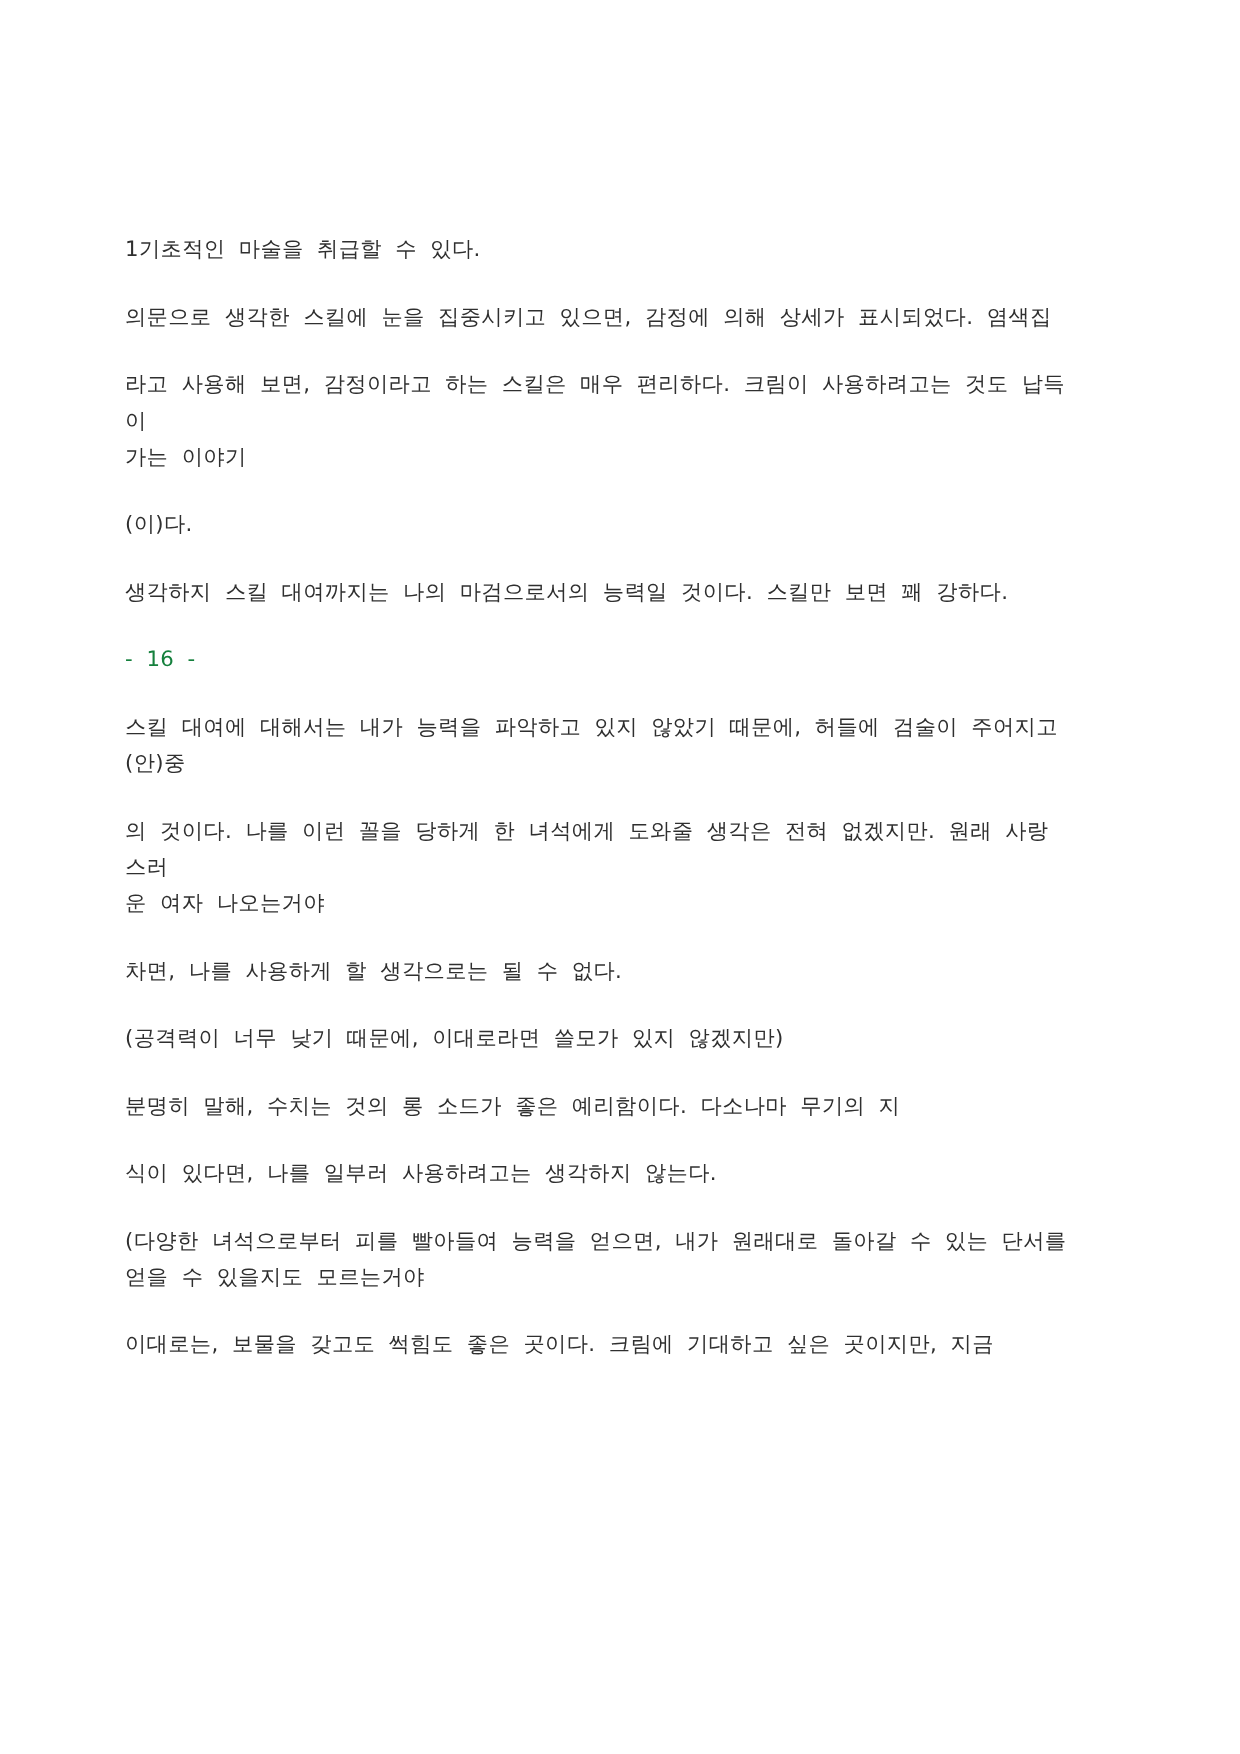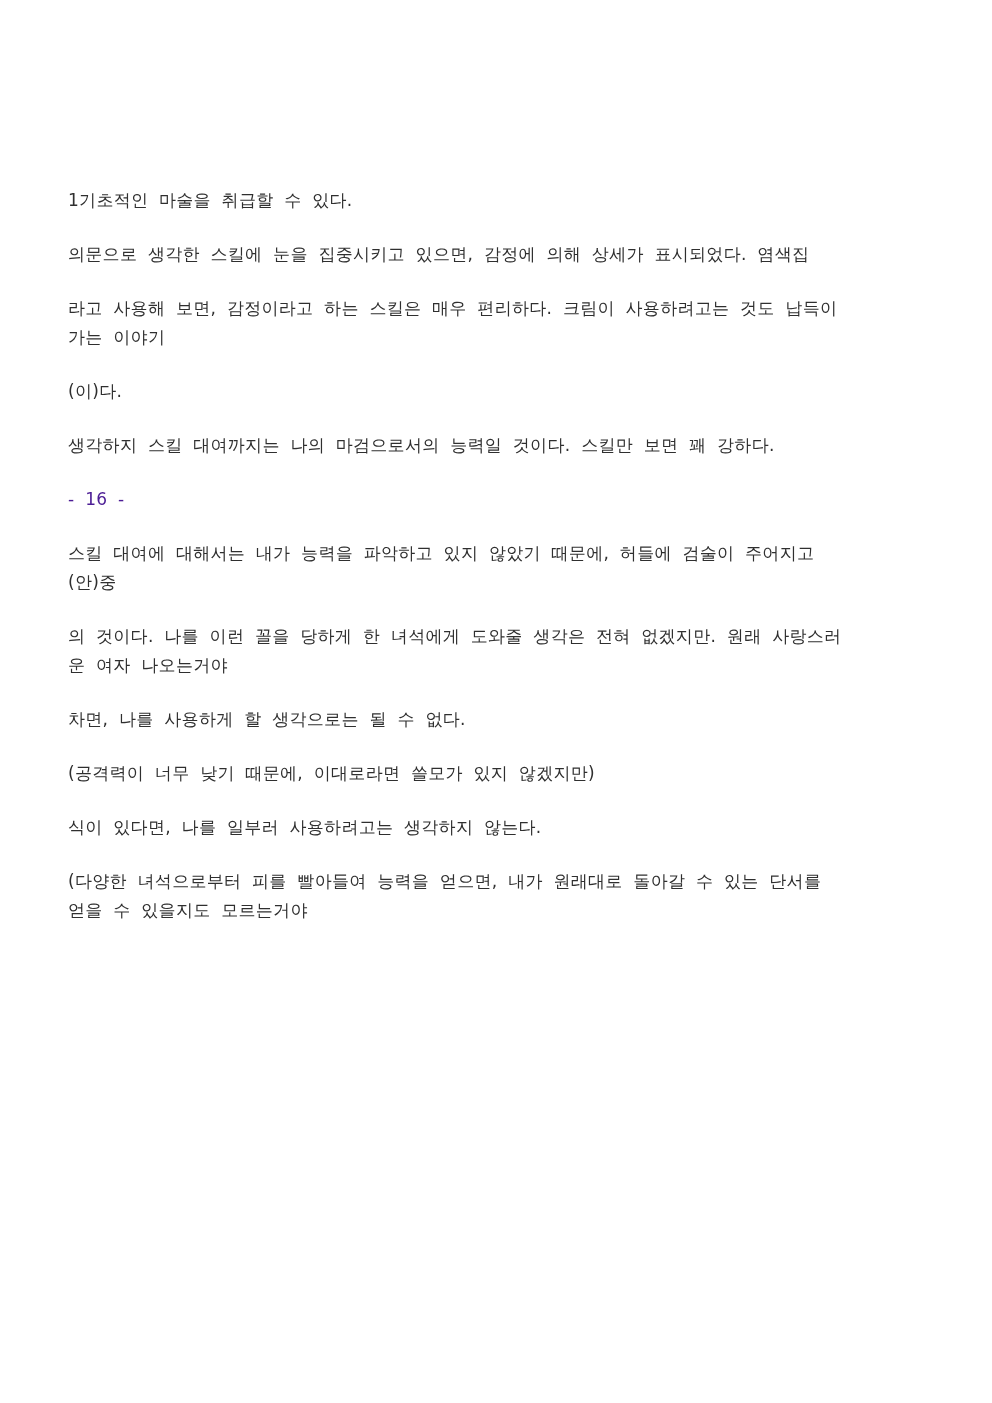--- a/index.html
+++ b/index.html
@@ -10,51 +10,53 @@
   body {
     width: 992px;
     height: 1403px;
     font-family: "DejaVu Sans", "Liberation Sans", sans-serif;
     overflow: hidden;
   }
   .page {
     box-sizing: border-box;
     width: 992px;
     height: 1403px;
-    padding: 186px 137px 0 68px;
+    padding: 186px 137px 0 100px;
     background: #ffffff;
   }
   .para {
     color: #2f2f2f;
     font-size: 17px;
     line-height: 29px;
     letter-spacing: 0.3px;
     word-spacing: 5px;
     white-space: pre-line;
     margin: 0 0 25px 0;
     text-align: left;
   }
   .page-number {
-    color: #4c1d95;
+    color: #15803d;
   }
 </style>
 </head>
 <body>
 
 <div class="page">
   <p class="para">1기초적인 마술을 취급할 수 있다.</p>
   <p class="para">의문으로 생각한 스킬에 눈을 집중시키고 있으면, 감정에 의해 상세가 표시되었다. 염색집</p>
   <p class="para">라고 사용해 보면, 감정이라고 하는 스킬은 매우 편리하다. 크림이 사용하려고는 것도 납득이
 가는 이야기</p>
   <p class="para">(이)다.</p>
   <p class="para">생각하지 스킬 대여까지는 나의 마검으로서의 능력일 것이다. 스킬만 보면 꽤 강하다.</p>
   <p class="para page-number">- 16 -</p>
   <p class="para">스킬 대여에 대해서는 내가 능력을 파악하고 있지 않았기 때문에, 허들에 검술이 주어지고
 (안)중</p>
   <p class="para">의 것이다. 나를 이런 꼴을 당하게 한 녀석에게 도와줄 생각은 전혀 없겠지만. 원래 사랑스러
 운 여자 나오는거야</p>
   <p class="para">차면, 나를 사용하게 할 생각으로는 될 수 없다.</p>
   <p class="para">(공격력이 너무 낮기 때문에, 이대로라면 쓸모가 있지 않겠지만)</p>
+  <p class="para">분명히 말해, 수치는 것의 롱 소드가 좋은 예리함이다. 다소나마 무기의 지</p>
   <p class="para">식이 있다면, 나를 일부러 사용하려고는 생각하지 않는다.</p>
   <p class="para">(다양한 녀석으로부터 피를 빨아들여 능력을 얻으면, 내가 원래대로 돌아갈 수 있는 단서를
 얻을 수 있을지도 모르는거야</p>
+  <p class="para">이대로는, 보물을 갖고도 썩힘도 좋은 곳이다. 크림에 기대하고 싶은 곳이지만, 지금</p>
 
 </div>
 
 </body></html>

